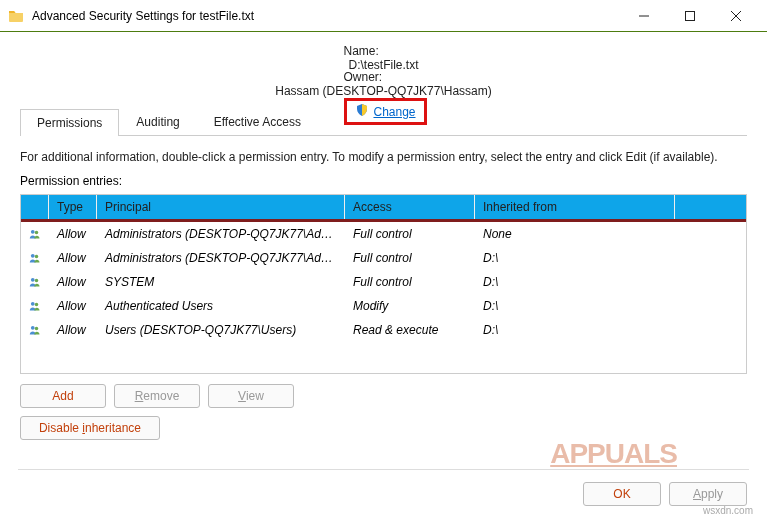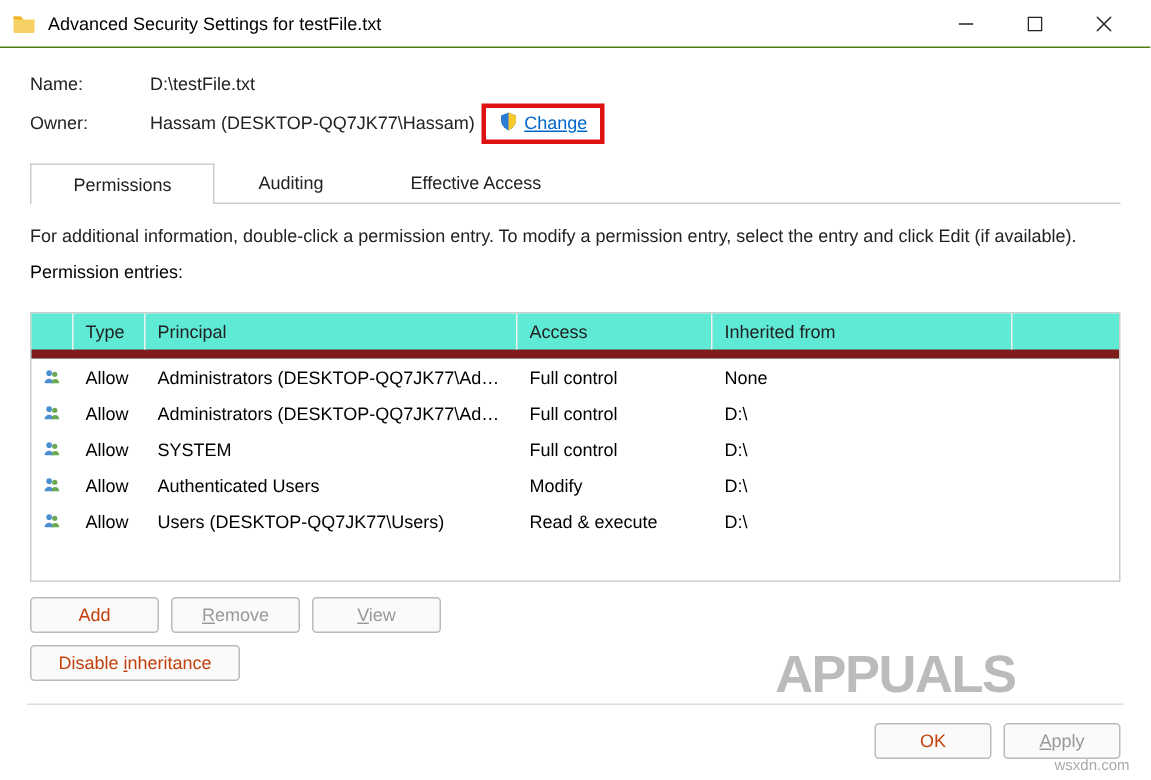--- a/index.html
+++ b/index.html
@@ -3,52 +3,52 @@
   <meta charset="utf-8">
   <style>
     * { box-sizing: border-box; margin: 0; padding: 0; }
     body { font-family: "Segoe UI", Tahoma, sans-serif; font-size: 12px; background: #fff; width: 767px; height: 520px; overflow: hidden; position: relative; }
     .titlebar { height: 32px; display: flex; align-items: center; padding: 0 8px; border-bottom: 1px solid #4d7c0f; }
     .title-icon { width: 16px; height: 16px; margin-right: 8px; }
     .title-text { flex: 1; font-size: 12px; }
     .win-controls { display: flex; }
     .win-btn { width: 46px; height: 32px; display: flex; align-items: center; justify-content: center; }
     .content { padding: 12px 20px 8px 20px; }
-    .info-row { display: flex; align-items: center; height: 24px; margin-bottom: 2px; }
+    .info-row { display: flex; align-items: center; height: 24px; margin-bottom: 2px; flex-direction: column; }
     .info-label { width: 80px; color: #222; }
     .info-value { color: #222; }
     .change-wrap { display: inline-flex; align-items: center; border: 3px solid #d11; padding: 2px 8px; margin-left: 4px; }
     .shield { margin-right: 4px; }
     .change-link { color: #0066cc; text-decoration: underline; cursor: pointer; }
     .tabs { margin-top: 14px; border-bottom: 1px solid #ccc; display: flex; }
-    .tab { padding: 6px 28px; border: 1px solid transparent; border-bottom: none; cursor: pointer; color: #222; }
+    .tab { padding: 6px 16px; border: 1px solid transparent; border-bottom: none; cursor: pointer; color: #222; }
     .tab.active { border-color: #ccc; background: #fff; position: relative; top: 1px; }
     .desc { margin: 14px 0 10px 0; color: #222; }
-    .entries-label { margin-bottom: 20px; }
+    .entries-label { margin-bottom: 6px; }
     .table-wrap { border: 1px solid #ccc; height: 180px; }
-    .thead { display: flex; border-bottom: 6px solid #7f1d1d; background: #5eead4; }
+    .thead { display: flex; border-bottom: 3px solid #7f1d1d; background: #0ea5e9; }
     .thead .cell { padding: 5px 8px; font-weight: normal; color: #222; border-right: 1px solid #eee; }
     .tbody { }
-    .trow { display: flex; align-items: flex-end; padding: 2px 0; }
+    .trow { display: flex; align-items: center; padding: 2px 0; font-style: italic; }
     .cell { padding: 2px 8px; overflow: hidden; white-space: nowrap; text-overflow: ellipsis; }
     .c-icon { width: 28px; flex: 0 0 28px; display: flex; justify-content: center; }
     .c-type { width: 48px; flex: 0 0 48px; }
     .c-prin { width: 248px; flex: 0 0 248px; }
     .c-acc { width: 130px; flex: 0 0 130px; }
     .c-inh { width: 200px; flex: 0 0 200px; }
     .thead .c-icon { width: 28px; }
     .btn-row { margin-top: 10px; display: flex; gap: 8px; }
     .btn { border: 1px solid #bbb; background: #fafafa; padding: 4px 0; width: 86px; text-align: center; border-radius: 3px; cursor: pointer; color: #c2410c; }
     .btn.disabled { color: #999; }
     .btn.wide { width: 140px; }
     .bottom-btns { position: absolute; bottom: 14px; right: 20px; display: flex; gap: 8px; }
     .bottom-btns .btn { width: 78px; }
     .hr { margin-top: 14px; border-top: 1px solid #ddd; position: absolute; left: 18px; right: 18px; bottom: 50px; }
     .watermark { position: absolute; right: 14px; bottom: 4px; font-size: 10px; color: #aaa; }
-    .brand { position: absolute; right: 90px; bottom: 50px; opacity: 0.35; font-size: 35px; color: #404040; font-weight: bold; letter-spacing: -1px; }
+    .brand { position: absolute; right: 90px; bottom: 50px; opacity: 0.35; font-size: 28px; color: #c2410c; font-weight: bold; letter-spacing: -1px; text-decoration: underline; }
     .underline-letter { text-decoration: underline; }
   </style>
 </head>
 <body>
 
 <div class="titlebar">
   <span class="title-icon">
     <svg width="16" height="16" viewBox="0 0 16 16">
         <path fill="#f7d166" d="M1 3h5l1.5 2H15v8a1 1 0 0 1-1 1H2a1 1 0 0 1-1-1z"></path>
         <path fill="#f0b429" d="M1 3h5l1.5 2H1z"></path>

